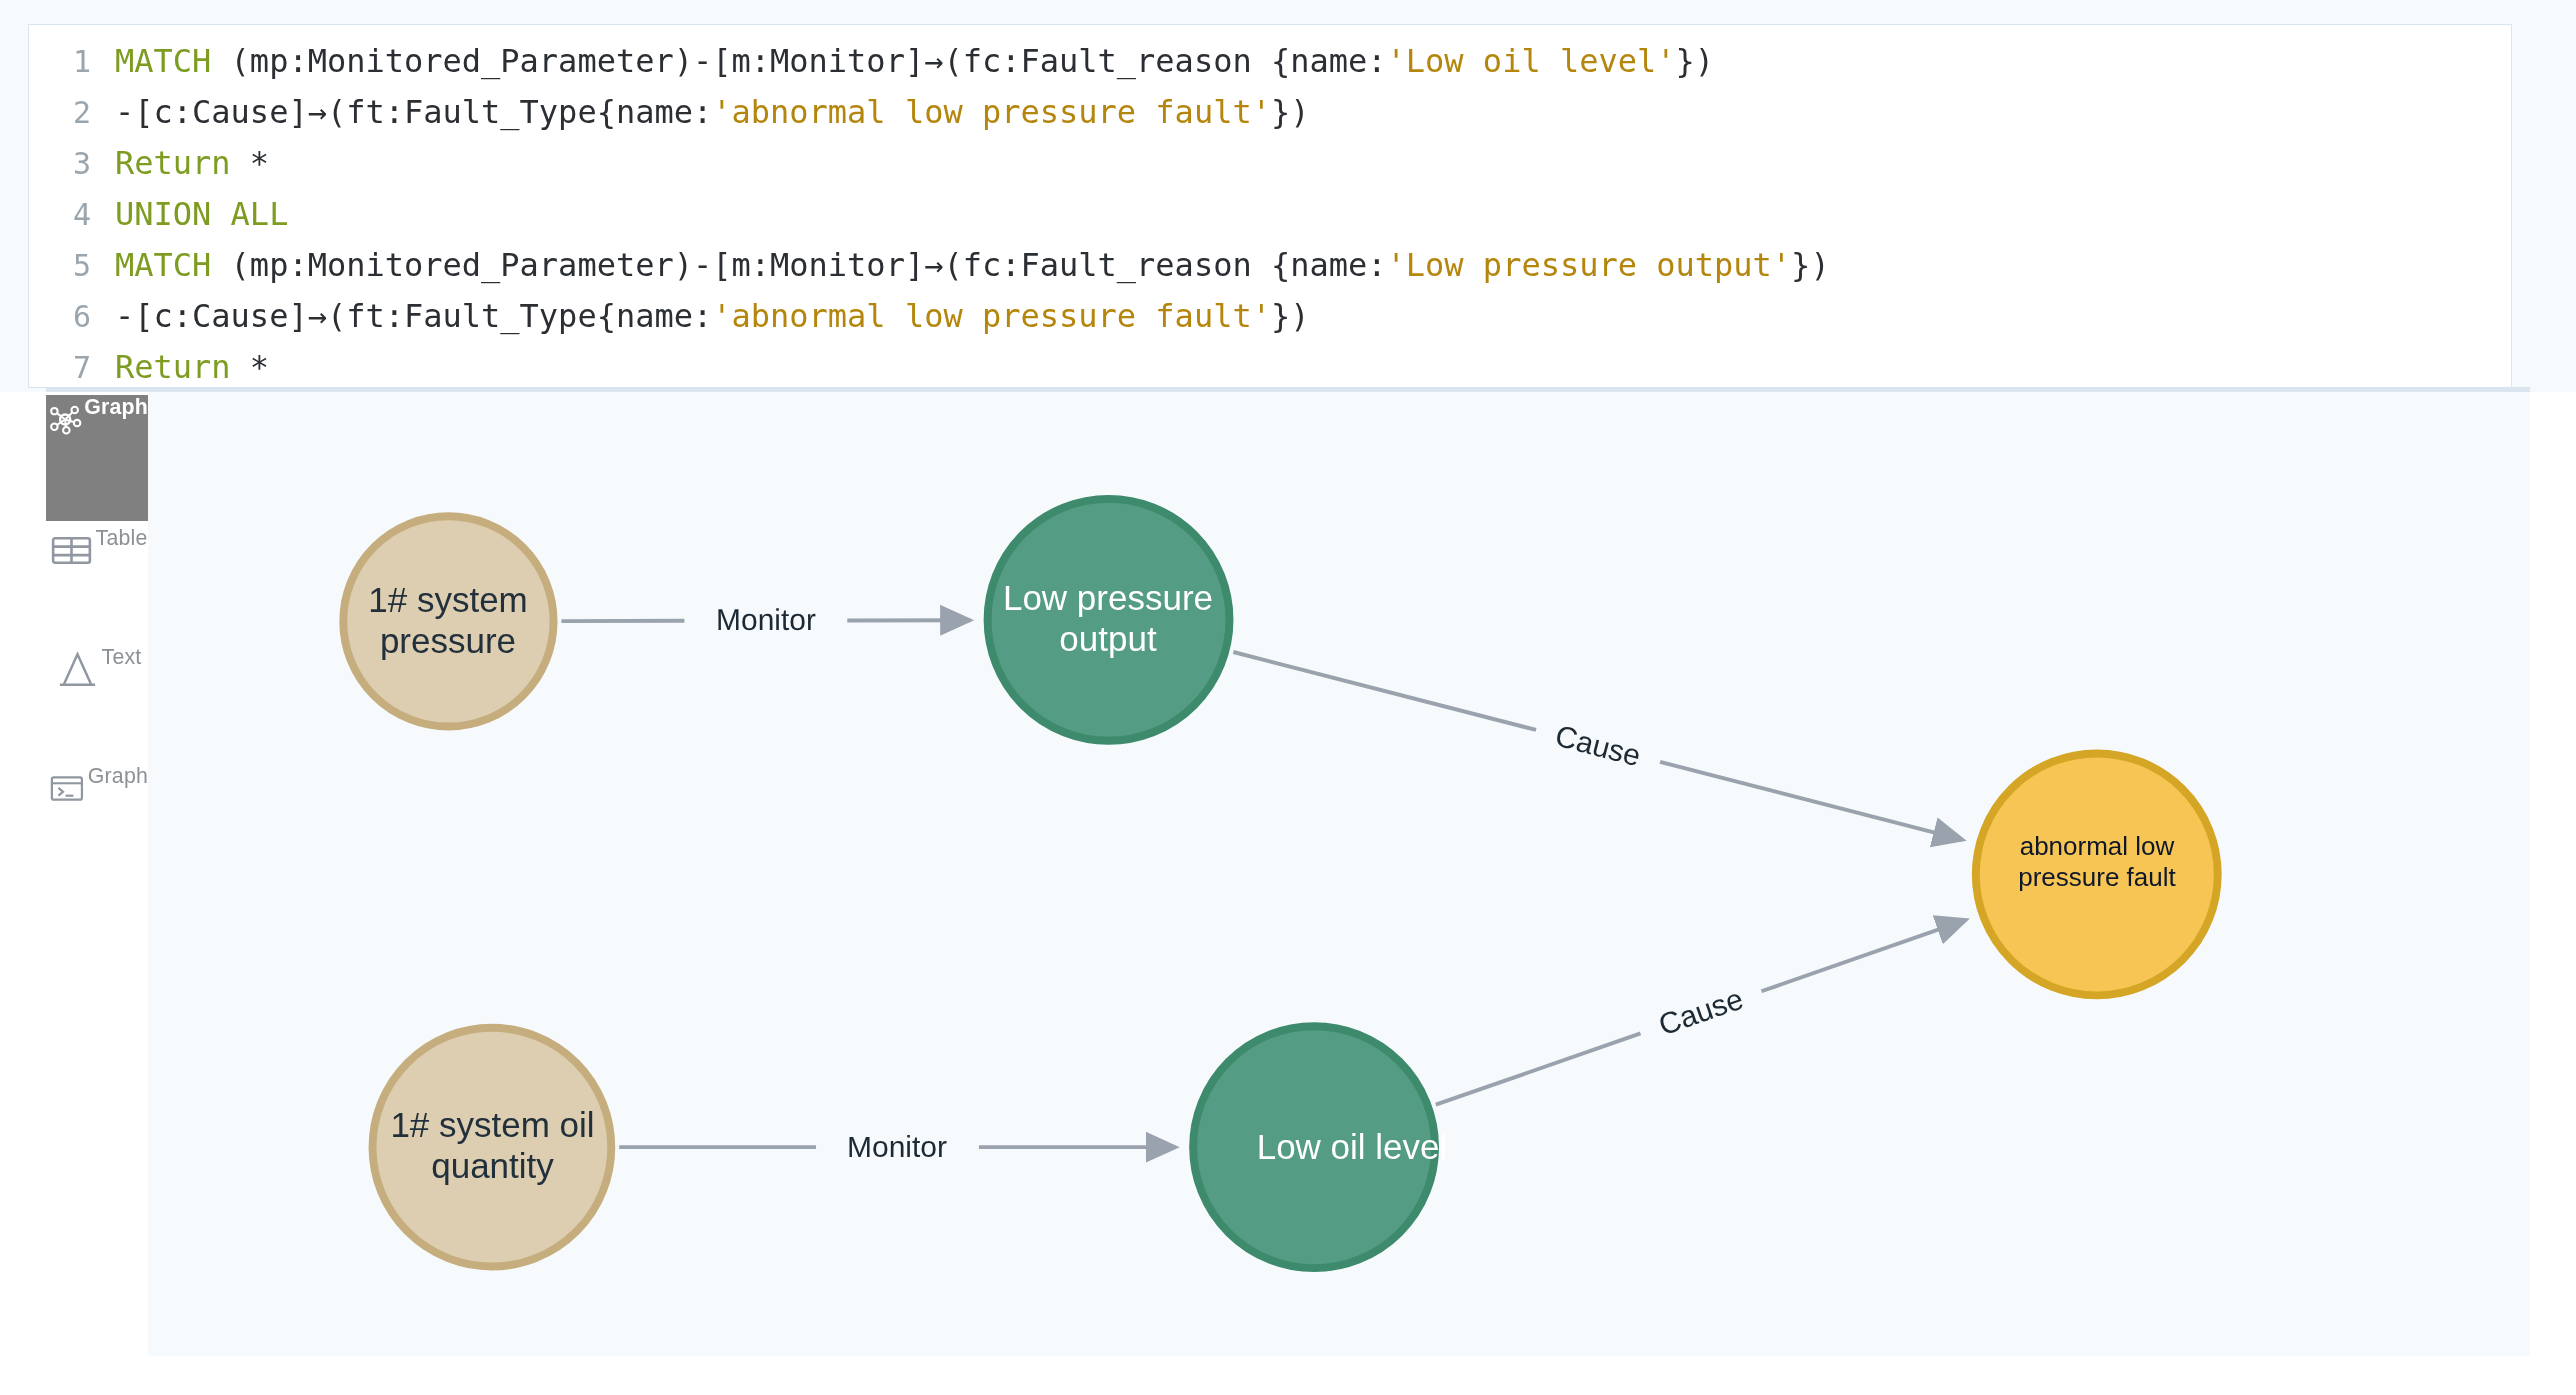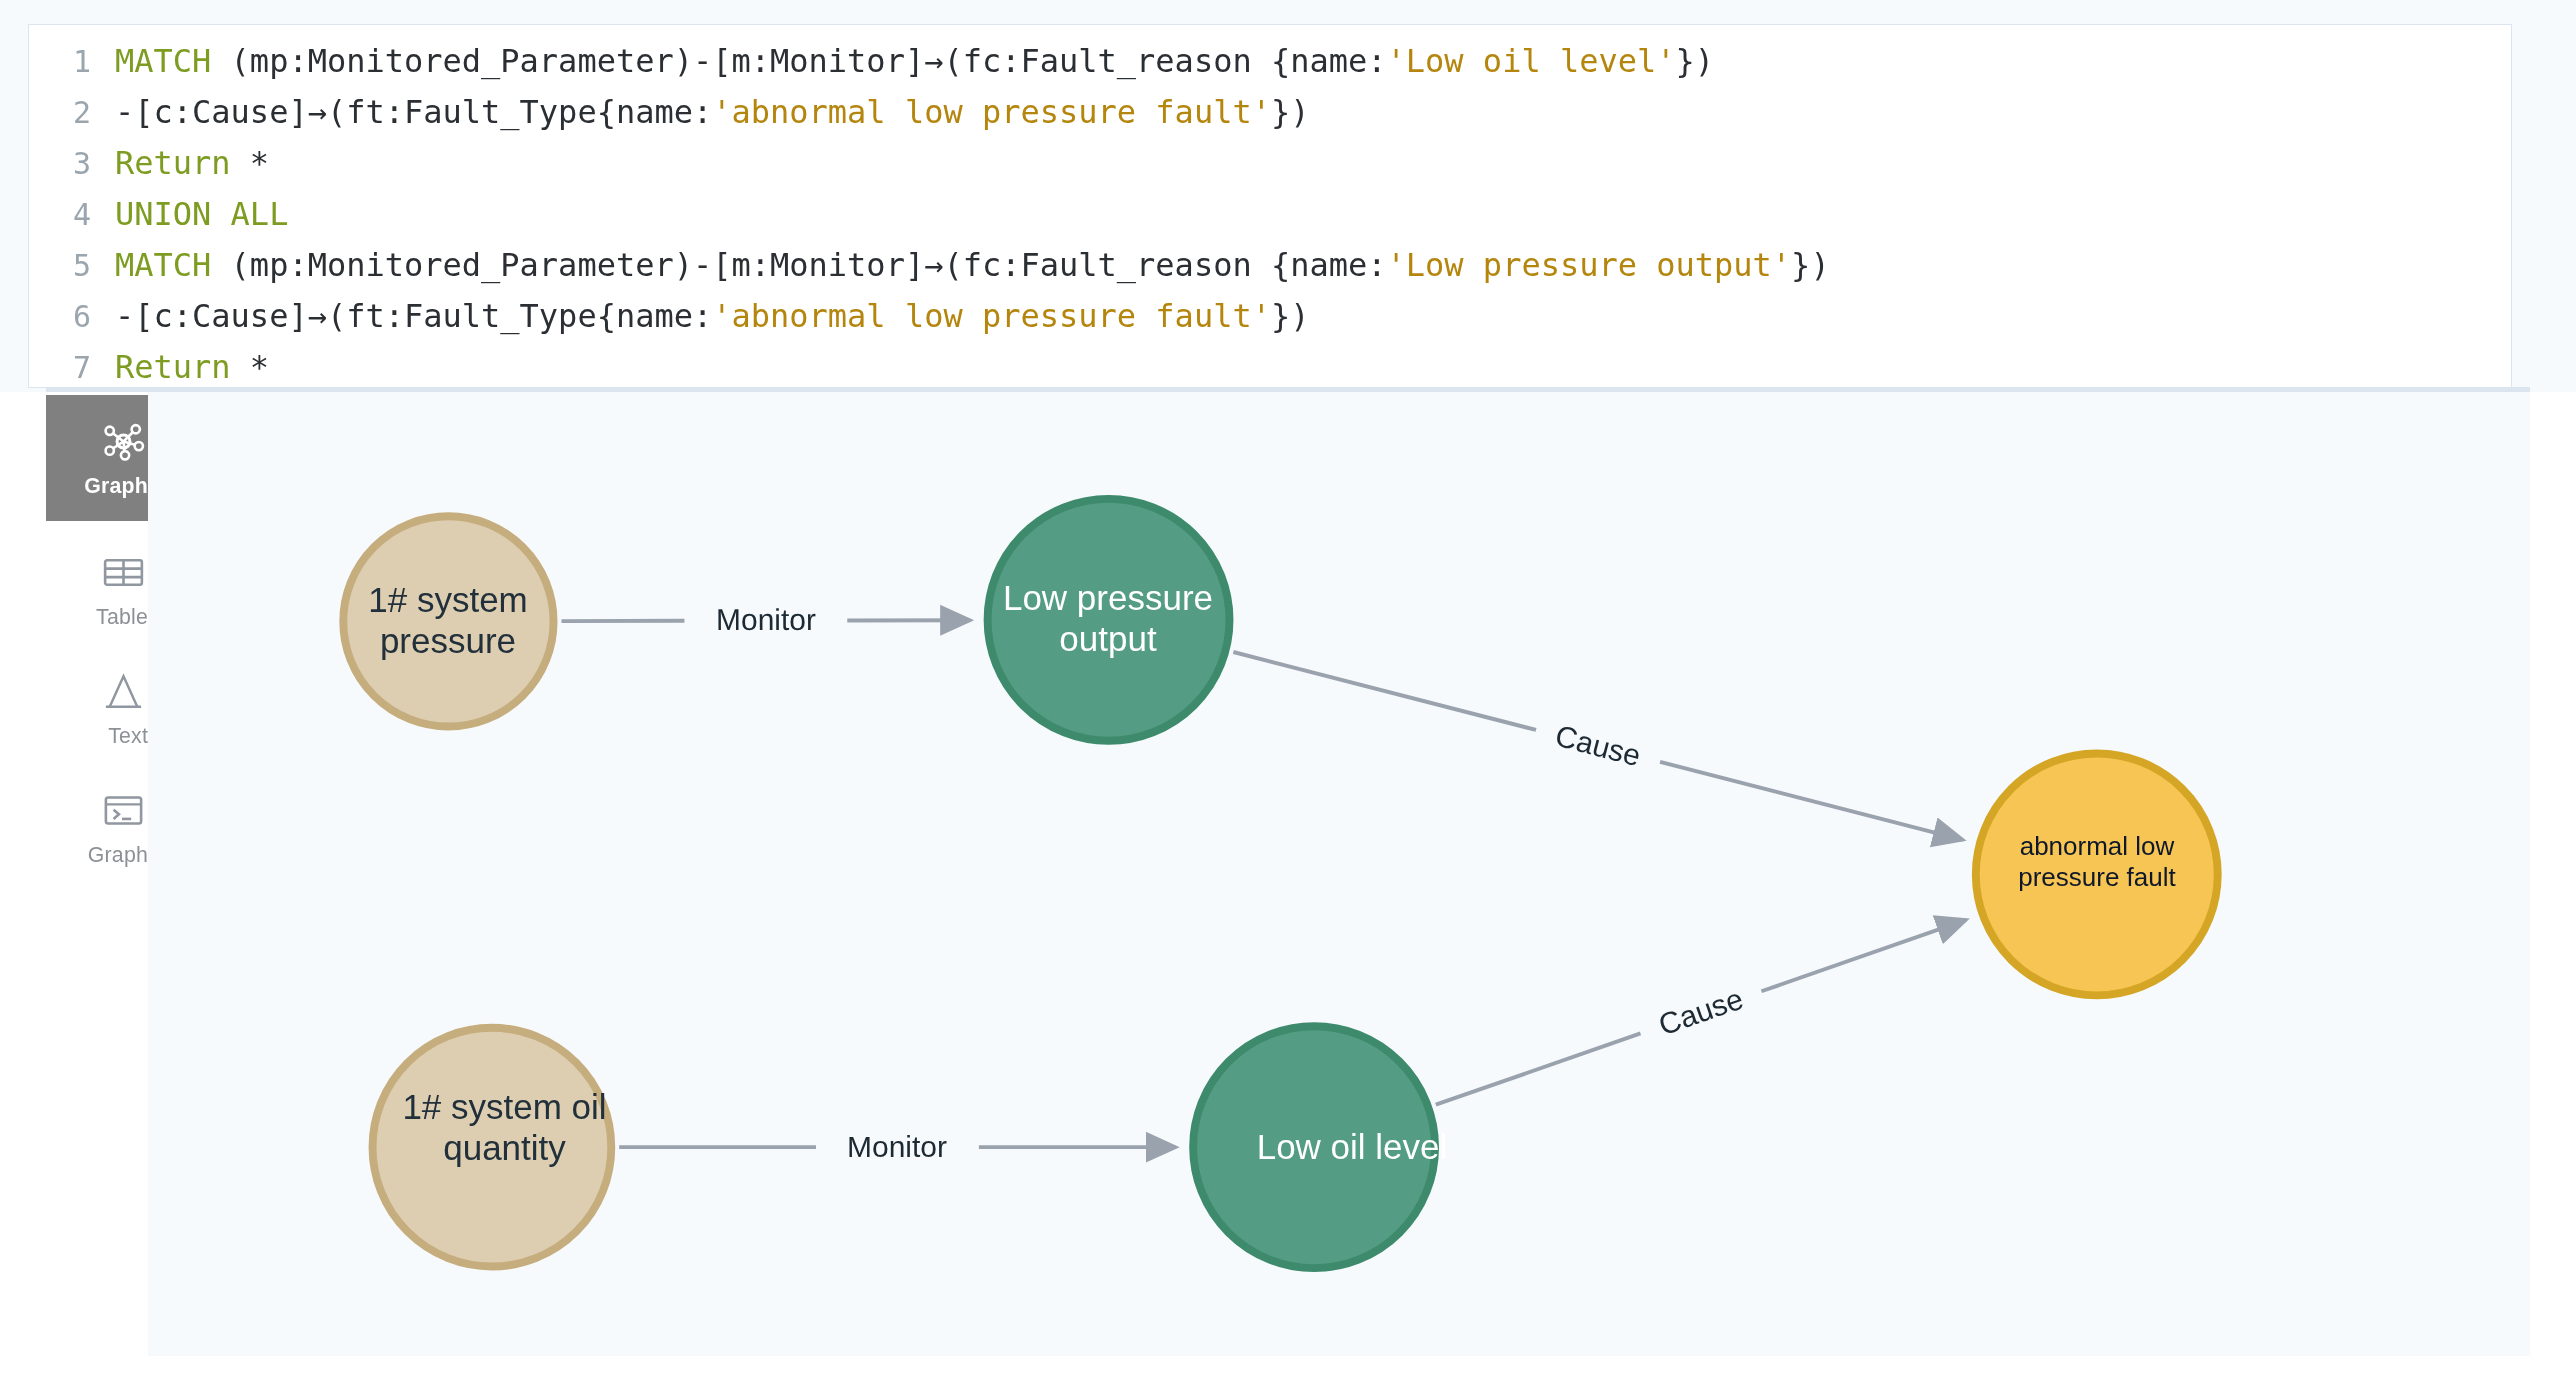--- a/index.html
+++ b/index.html
@@ -93,22 +93,21 @@
     width: 102px;
     height: 966px;
     background: #ffffff;
   }
   .side-item {
     position: absolute;
     left: 0px;
     width: 102px;
     height: 126px;
     display: flex;
-    flex-direction: column;
-    align-items: flex-end;
+    align-items: flex-start;
     justify-content: center;
     cursor: pointer;
     background: transparent;
   }
   .side-item.active { background: #808080; }
   .side-icon {
     width: 49px;
     height: 49px;
     display: block;
     margin-bottom: 8px;
@@ -250,21 +249,21 @@
             <div>pressure</div>
           </div>
           <div class="node-label-wrap green" style="left: 835px; top: 185px; width: 250px;">
             <div>Low pressure</div>
             <div>output</div>
           </div>
           <div class="node-label-wrap amber" style="left: 1824px; top: 439px; width: 250px;">
             <div>abnormal low</div>
             <div>pressure fault</div>
           </div>
-          <div class="node-label-wrap tan" style="left: 221px; top: 694px; width: 247px; margin-left: 12px;">
+          <div class="node-label-wrap tan" style="left: 221px; top: 712px; width: 247px;">
             <div>1# system oil</div>
             <div>quantity</div>
           </div>
           <div class="node-label-wrap green" style="left: 1041px; top: 734px; width: 250px; padding-left: 38px;">
             <div>Low oil level</div>
           </div>
         </div>
       <div id="rel-label-layer">
           <div class="rel-label" style="left: 618px; top: 228px; transform: translate(-50%, -50%) rotate(-0.14deg);">Monitor</div>
           <div class="rel-label" style="left: 1450px; top: 354px; transform: translate(-50%, -50%) rotate(14.45deg);">Cause</div>

